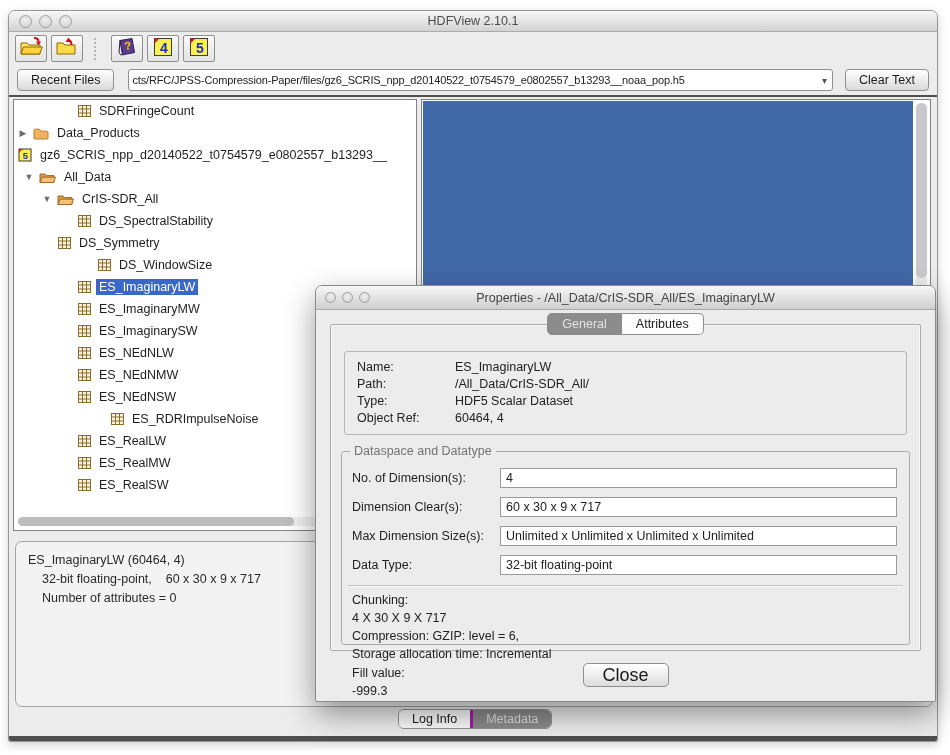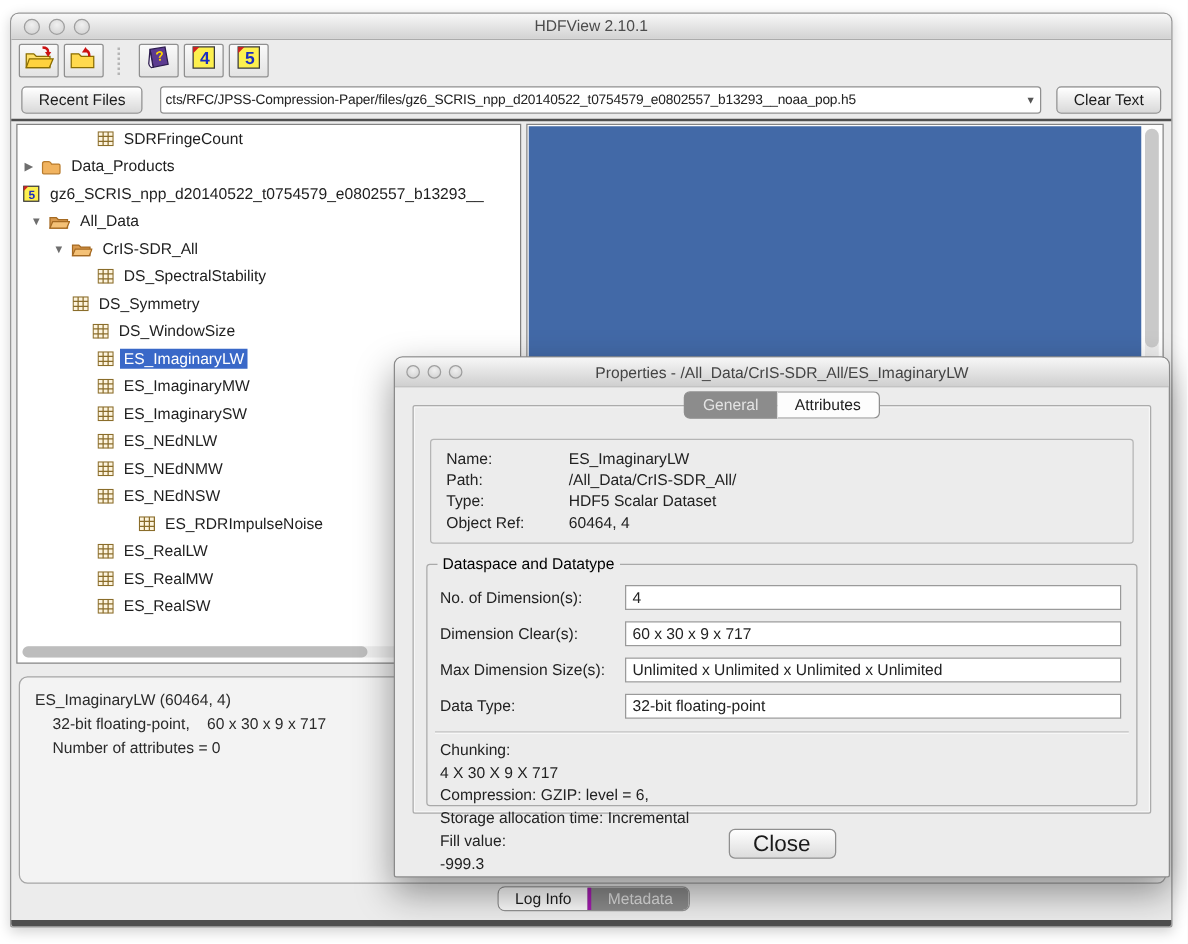--- a/index.html
+++ b/index.html
@@ -99,21 +99,21 @@
     border:1px solid #ababab; box-shadow:inset 0 0 0 1px #f7f7f7; border-radius:2px; }
 
   .dlg-infobox { position:absolute; left:13px; right:13px; top:26px; height:84px;
     border:1px solid #b5b5b5; border-radius:3px; padding:8px 12px;
     display:grid; grid-template-columns:98px 1fr; row-gap:3px; font-size:12.5px; color:#222;
     align-content:start; }
 
   .dlg-group { position:absolute; left:10px; right:10px; top:126px; height:194px;
     border:1px solid #a9a9a9; border-radius:3px; }
   .dlg-group-title { position:absolute; top:-8px; left:8px; background:#ececec;
-    padding:0 4px; font-size:12.5px; color:#000000; }
+    padding:0 4px; font-size:12.5px; color:#737373; }
   .fieldrow { position:absolute; left:10px; right:12px; height:20px; display:flex; align-items:center; }
   .fieldrow .flabel { width:148px; flex:none; font-size:12.5px; color:#222; }
   .fieldrow .fvalue { flex:1; height:20px; line-height:18px; background:#fff;
     border:1px solid #9a9a9a; font-size:12.5px; color:#222; padding:0 5px;
     white-space:nowrap; overflow:hidden; }
   .group-sep { position:absolute; left:6px; right:6px; top:133px; height:1px;
     background:#c2c2c2; box-shadow:0 1px 0 #fafafa; }
   .chunkblock { position:absolute; left:10px; right:10px; top:139px;
     font-size:12.5px; color:#222; line-height:1.45; }
   .chunkblock .row { display:flex;flex-direction:column; }
@@ -283,21 +283,21 @@
               <rect x="0.5" y="0.5" width="12" height="11" fill="#fdf4de" stroke="#8a6d2b"></rect>
               <line x1="0.5" y1="4" x2="12.5" y2="4" stroke="#8a6d2b"></line>
               <line x1="0.5" y1="8" x2="12.5" y2="8" stroke="#8a6d2b"></line>
               <line x1="4.5" y1="0.5" x2="4.5" y2="11.5" stroke="#8a6d2b"></line>
               <line x1="8.5" y1="0.5" x2="8.5" y2="11.5" stroke="#8a6d2b"></line>
             </svg>
           </span>
         <span class="tree-label">DS_Symmetry</span>
       </div>
 
-      <div class="tree-row" style="padding-left:60px">
+      <div class="tree-row" style="padding-left:84px">
         <span class="ticon">
             <svg width="13" height="12" viewBox="0 0 13 12">
               <rect x="0.5" y="0.5" width="12" height="11" fill="#fdf4de" stroke="#8a6d2b"></rect>
               <line x1="0.5" y1="4" x2="12.5" y2="4" stroke="#8a6d2b"></line>
               <line x1="0.5" y1="8" x2="12.5" y2="8" stroke="#8a6d2b"></line>
               <line x1="4.5" y1="0.5" x2="4.5" y2="11.5" stroke="#8a6d2b"></line>
               <line x1="8.5" y1="0.5" x2="8.5" y2="11.5" stroke="#8a6d2b"></line>
             </svg>
           </span>
         <span class="tree-label">DS_WindowSize</span>

